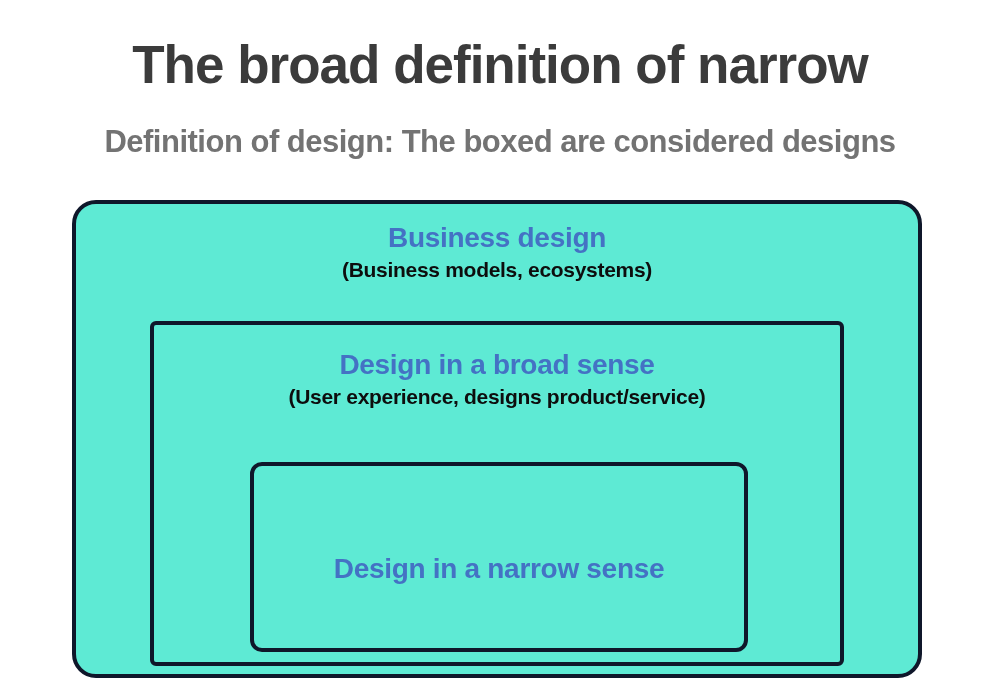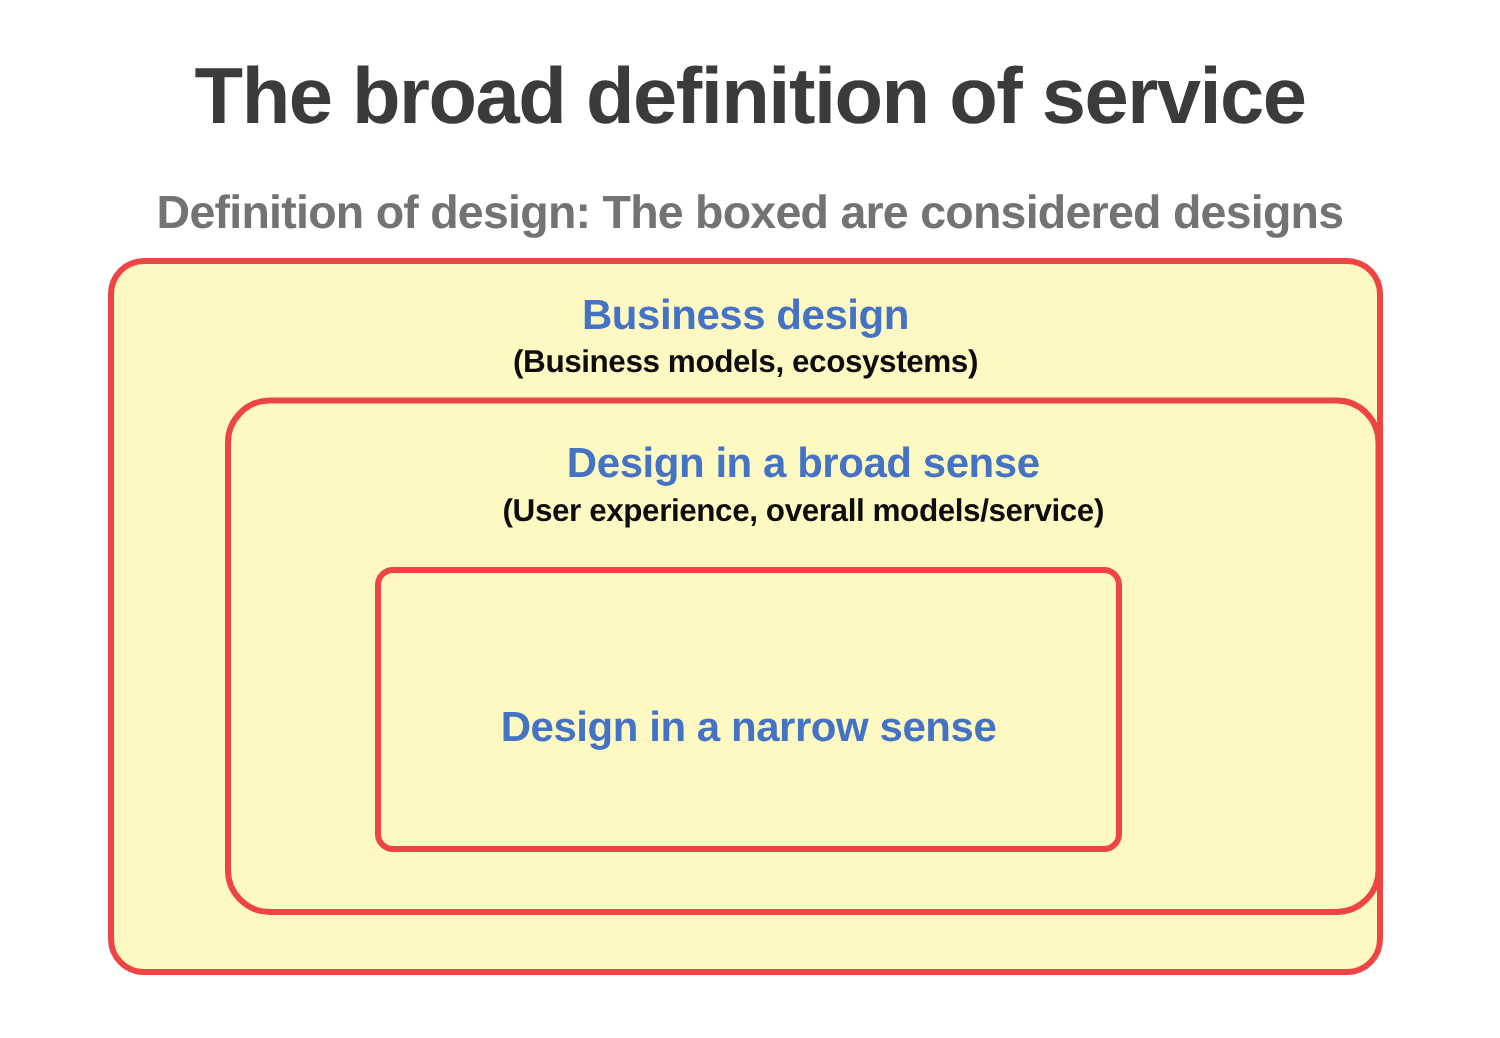--- a/index.html
+++ b/index.html
@@ -34,37 +34,38 @@
     width: 100%;
     text-align: center;
     font-size: 31px;
     font-weight: bold;
     color: #737373;
     letter-spacing: -0.5px;
     margin: 0;
   }
   .box {
     position: absolute;
-    border: 4px solid #ef4444;
-    background: #fef9c3;
+    border: 4px solid #0f172a;
+    background: #5eead4;
     box-sizing: border-box;
+    margin-top: 28px;
   }
   .box-outer {
     left: 72px;
     top: 172px;
     width: 850px;
     height: 478px;
     border-radius: 24px;
   }
   .box-middle {
     left: 74px;
     top: 89px;
-    width: 771px;
+    width: 694px;
     height: 345px;
-    border-radius: 30px;
+    border-radius: 6px;
   }
   .box-inner {
     left: 96px;
     top: 109px;
     width: 498px;
     height: 190px;
     border-radius: 12px;
     display: flex;
     flex-direction: column;
     justify-content: center;
@@ -98,36 +99,36 @@
     margin-top: 3px;
     letter-spacing: -0.3px;
     text-align: center;
   }
 </style>
 </head>
 <body>
 
 <div class="slide">
 
-  <h1 class="slide-title">The broad definition of service</h1>
+  <h1 class="slide-title">The broad definition of narrow</h1>
 
   <h2 class="slide-subtitle">Definition of design: The boxed are considered designs</h2>
 
   <div class="box box-outer">
 
     <div class="label-group outer-labels">
       <div class="box-label">Business design</div>
       <div class="box-sublabel">(Business models, ecosystems)</div>
     </div>
 
     <div class="box box-middle">
 
       <div class="label-group middle-labels">
         <div class="box-label">Design in a broad sense</div>
-        <div class="box-sublabel">(User experience, overall models/service)</div>
+        <div class="box-sublabel">(User experience, designs product/service)</div>
       </div>
 
       <div class="box box-inner">
         <div class="label-group">
           <div class="box-label">Design in a narrow sense</div>
         </div>
       </div>
 
     </div>
   </div>

